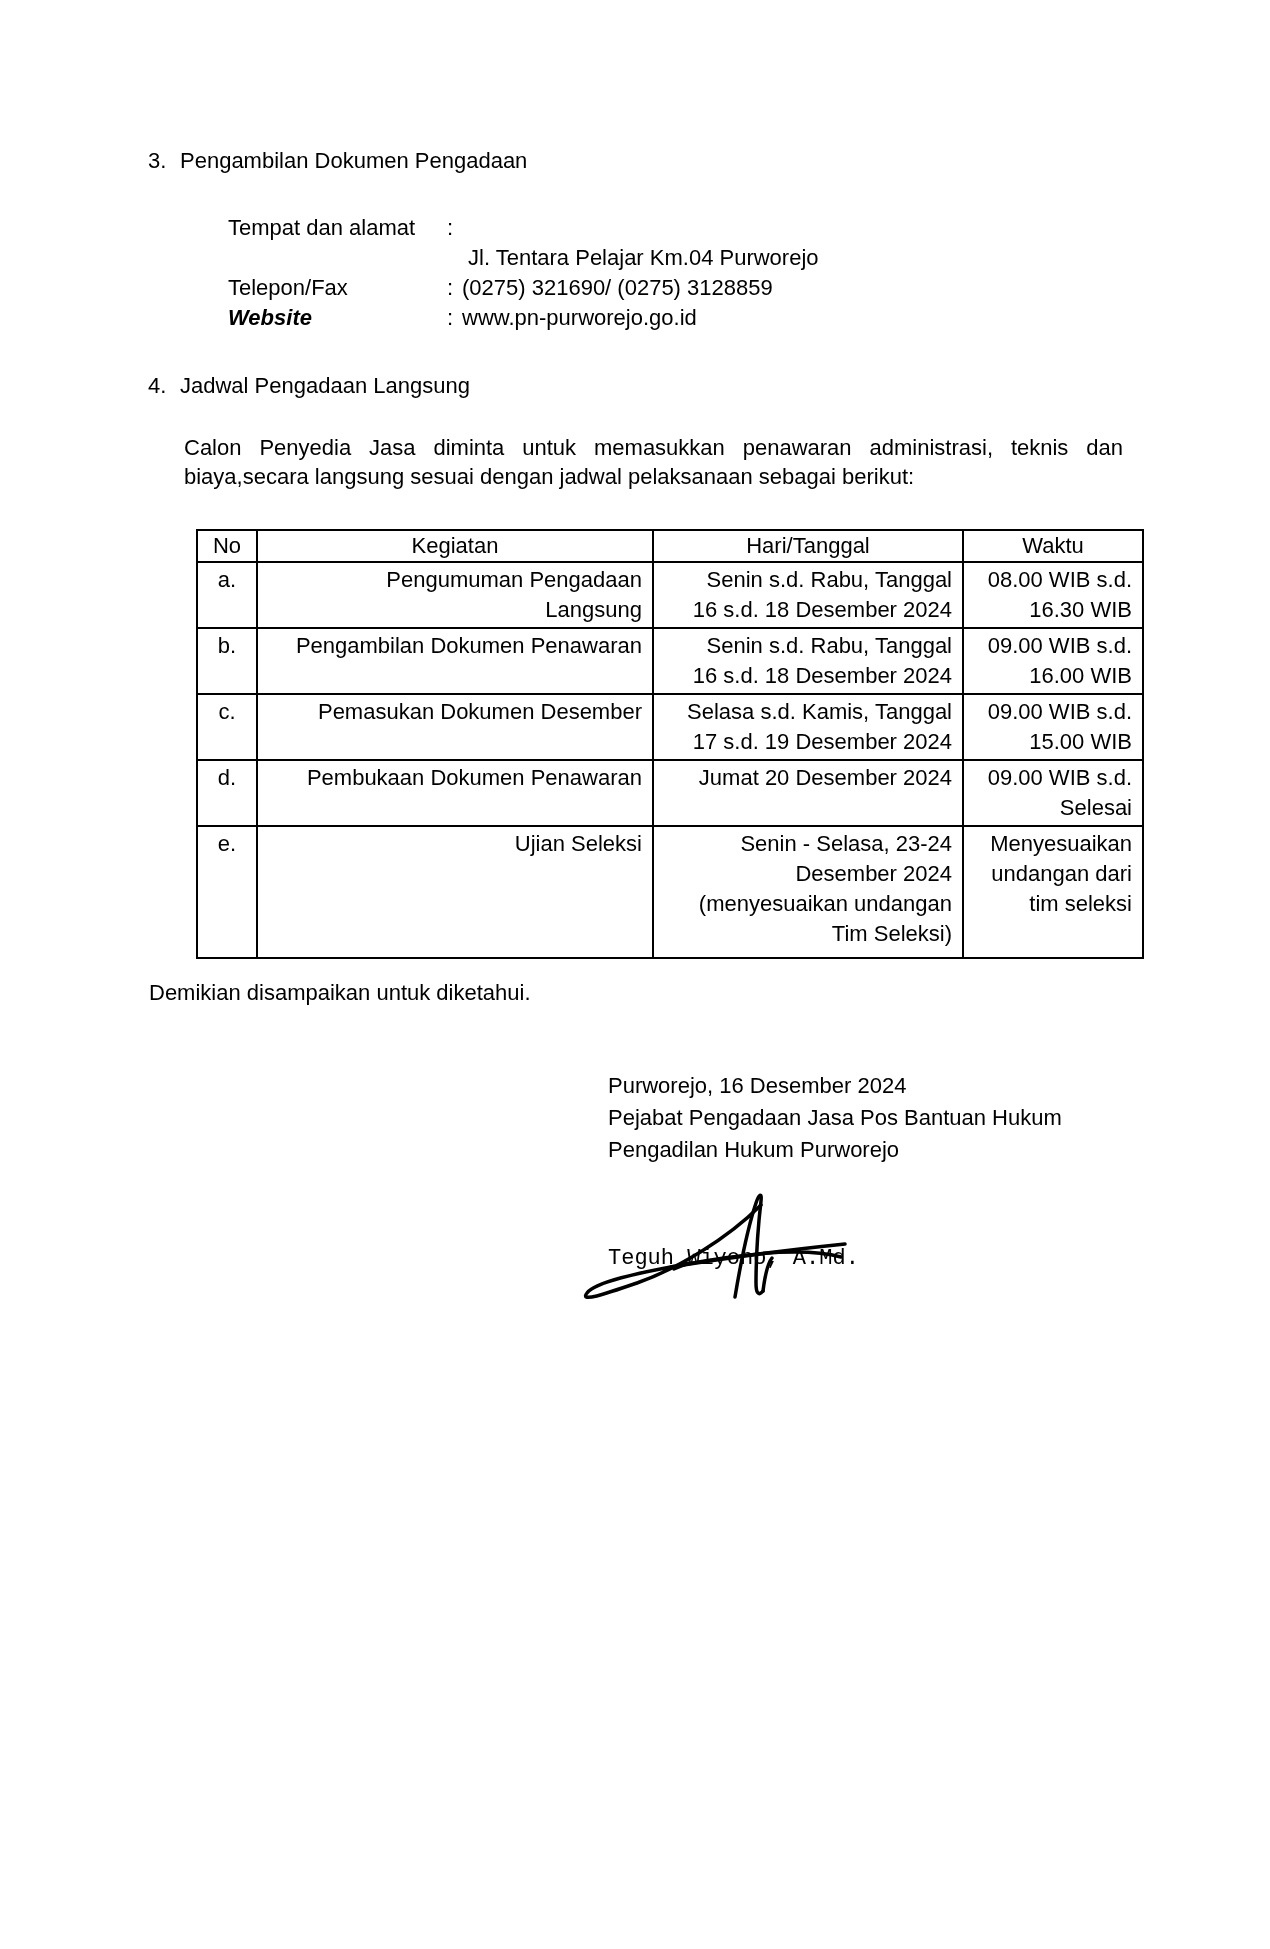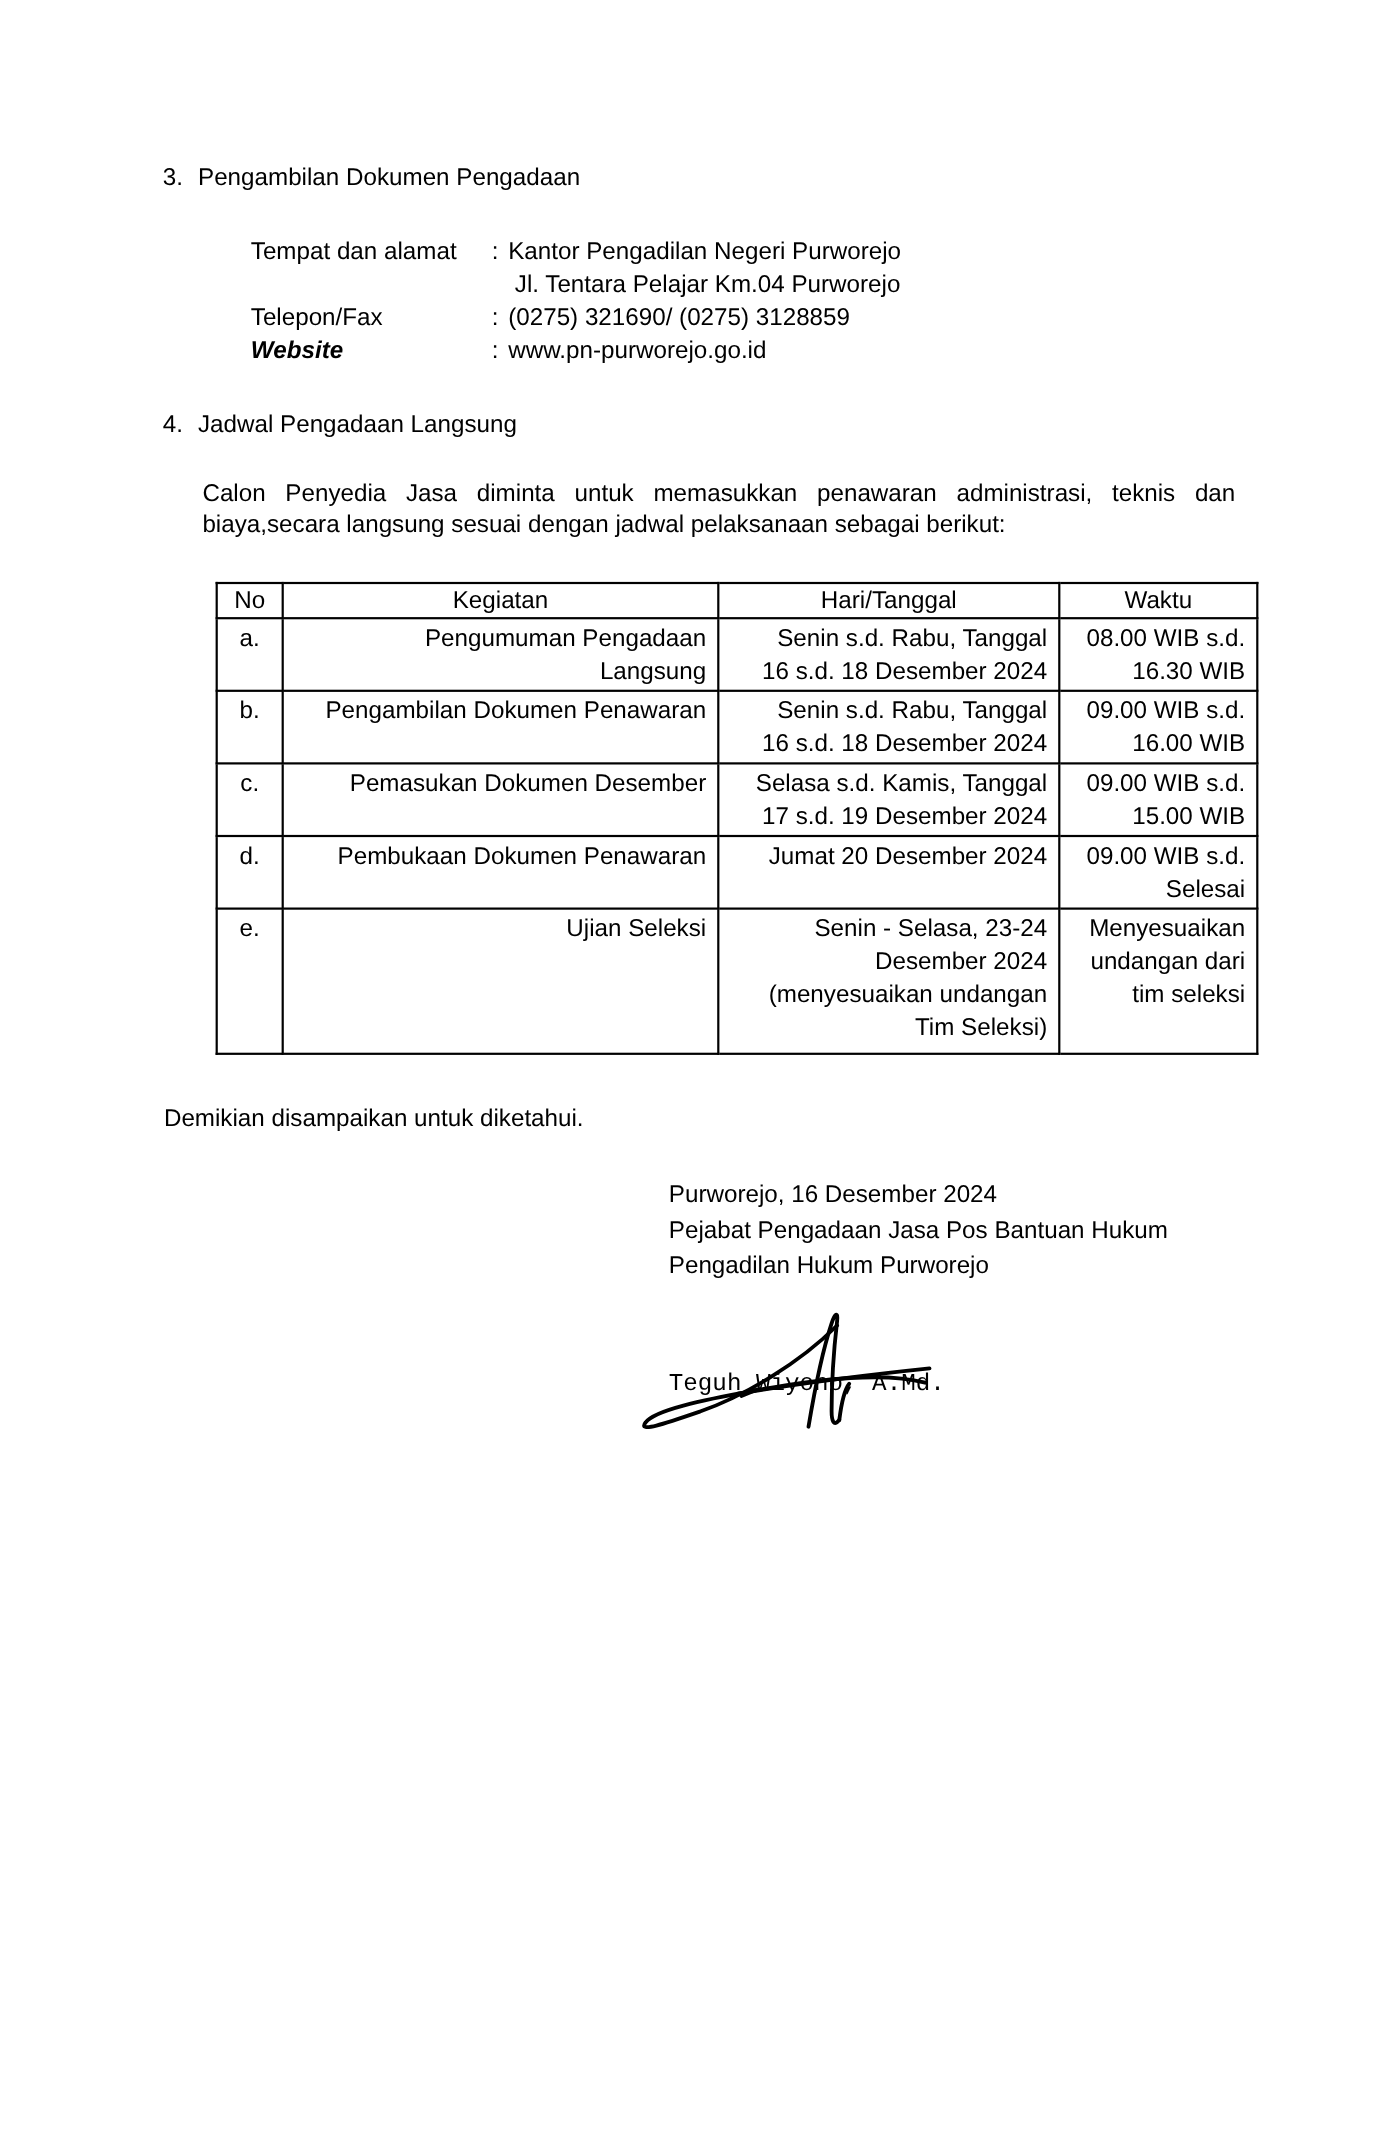--- a/index.html
+++ b/index.html
@@ -61,40 +61,39 @@
     vertical-align: top;
     text-align: right;
     padding: 2px 10px;
     white-space: pre-line;
   }
   table.sched td.no-cell { text-align: center; padding: 2px 4px; }
   tr.row-2l td { height: 60px; }
   tr.row-4l td { height: 126px; }
 
   
-  .closing { left: 149px; top: 978px; line-height: 30px; margin-top: 24px; }
+  .closing { left: 149px; top: 978px; line-height: 30px; }
   .sigblock { left: 608px; top: 1070px; line-height: 32px; }
   .signature-svg { left: 575px; top: 1183px; }
   .signame { left: 608px; top: 1244px; line-height: 30px; font-family: Liberation Mono, monospace; }
 </style>
 </head>
 <body>
 
 <div class="page">
 
   <div class="abs heading" style="left:148px; top:146px;">
     <span class="num">3.</span>
     <span class="htext">Pengambilan Dokumen Pengadaan</span>
   </div>
 
   <div class="abs contact">
     <div class="crow">
       <span class="clabel">Tempat dan alamat</span>
       <span class="csep">:</span>
-      <span class="cvalue">Kantor Pengadilan Negeri Purworejo</span>
     </div>
     <div class="crow addr2">
       <span class="clabel"></span>
       <span class="csep"></span>
       <span class="cvalue">Jl. Tentara Pelajar Km.04 Purworejo</span>
     </div>
     <div class="crow">
       <span class="clabel">Telepon/Fax</span>
       <span class="csep">:</span>
       <span class="cvalue">(0275) 321690/ (0275) 3128859</span>

